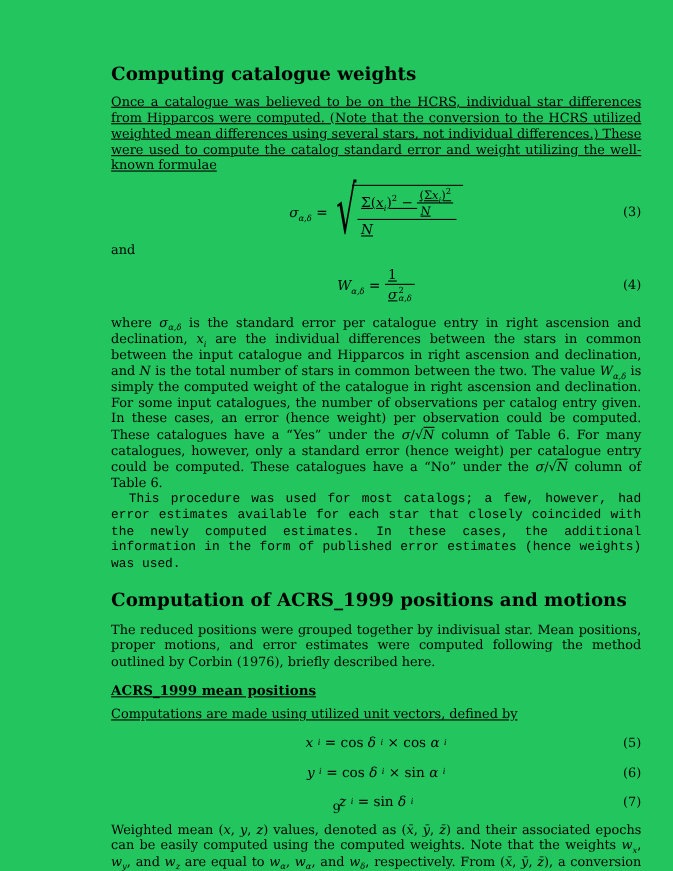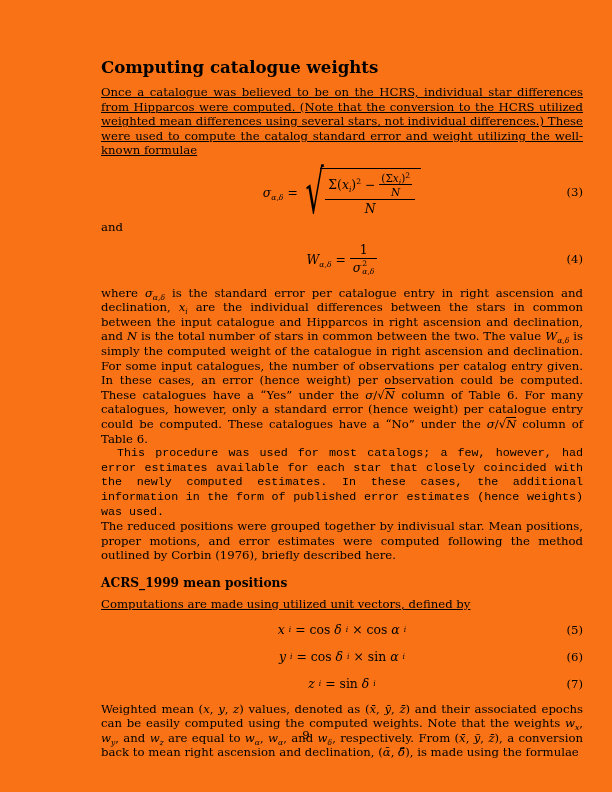--- a/index.html
+++ b/index.html
@@ -1,37 +1,37 @@
 <!DOCTYPE html>
 <html><head>
 <meta charset="utf-8">
 <style>
   html,body{margin:0;padding:0;}
   body{width:612px;height:792px;background:#ffffff;color:#000000;
        font-family:"DejaVu Serif","Liberation Serif",serif;}
-  .page{position:relative;width:612px;height:792px;background:#f97316;overflow:hidden;}
+  .page{position:relative;width:612px;height:792px;background:#22c55e;overflow:hidden;}
   .content{position:absolute;left:101px;top:58px;width:482px;}
   h1,h2{font-size:16.6px;font-weight:bold;margin:0 0 8px 0;line-height:1.15;}
   h2{margin-top:17px;margin-bottom:9px;}
-  h3{font-size:12.2px;font-weight:bold;margin:13px 0 7px 0;}
+  h3{font-size:12.2px;font-weight:bold;margin:13px 0 7px 0;text-decoration:underline;}
   p{font-size:11.7px;line-height:14.6px;text-align:justify;margin:0;}
   p.indent{text-indent:16px;font-family:Liberation Mono, monospace;}
   p.pre-eq{margin-bottom:2px;text-decoration:underline;}
   i{font-style:italic;}
   sub,sup{line-height:0;}
   sub.msub{font-size:7.6px;font-style:italic;}
   sup.msup{font-size:7.6px;font-style:normal;}
   .connector{margin:2px 0;}
   .equation{position:relative;display:flex;justify-content:center;align-items:center;
             font-size:12.4px;margin:9px 0;min-height:18px;}
   .eq3{margin:10px 0 4px;}
   .eq4{margin:7px 0 9px;}
   .eq-main{display:inline-flex;align-items:center;gap:4px;}
   .eqno{position:absolute;right:0;top:50%;transform:translateY(-50%);font-size:11.7px;font-style:normal;}
-  .frac{display:inline-block;vertical-align:middle;text-align:center;}
+  .frac{display:inline-block;vertical-align:middle;text-decoration:underline;}
   .frac .num{display:block;border-bottom:1.1px solid #000;padding:0 3px 1px;}
   .frac .den{display:block;padding:1px 3px 0;}
   .frac .frac{font-size:10.5px;vertical-align:middle;}
   .frac .frac .num{border-bottom-width:1px;padding:0 2px 0;}
   .sqrt{display:inline-flex;align-items:center;}
   .rad{font-size:40px;line-height:1;transform:scale(0.72,1.5);transform-origin:center;
        margin-right:-7px;display:inline-block;}
   .radbody{border-top:1.4px solid #000;padding:3px 6px 0 5px;}
   .supsub{display:inline-flex;flex-direction:column;align-items:flex-start;
           font-size:7.6px;line-height:8.5px;vertical-align:middle;padding-left:1px;}
@@ -81,20 +81,21 @@
                 <span class="ss-sub">α,δ</span>
               </span></span>
         </span>
       </span>
       <span class="eqno">(4)</span>
     </div>
 
     <p>where <i>σ</i><sub class="msub">α,δ</sub> is the standard error per catalogue entry in right ascension and declination, <i>x</i><sub class="msub">i</sub> are the individual differences between the stars in common between the input catalogue and Hipparcos in right ascension and declination, and <i>N</i> is the total number of stars in common between the two. The value <i>W</i><sub class="msub">α,δ</sub> is simply the computed weight of the catalogue in right ascension and declination. For some input catalogues, the number of observations per catalog entry given. In these cases, an error (hence weight) per observation could be computed. These catalogues have a “Yes” under the <i>σ</i>/<span class="isqrt"><span>√</span><span class="ol">N</span></span> column of Table 6. For many catalogues, however, only a standard error (hence weight) per catalogue entry could be computed. These catalogues have a “No” under the <i>σ</i>/<span class="isqrt"><span>√</span><span class="ol">N</span></span> column of Table 6.</p>
     <p class="indent">This procedure was used for most catalogs; a few, however, had error estimates available for each star that closely coincided with the newly computed estimates. In these cases, the additional information in the form of published error estimates (hence weights) was used.</p>
 
+    <h2>Computation of ACRS_1999 positions and motions</h2>
 
     <p>The reduced positions were grouped together by indivisual star.  Mean positions, proper motions, and error estimates were computed following the method outlined by Corbin (1976), briefly described here.</p>
 
     <h3>ACRS_1999 mean positions</h3>
 
     <p class="pre-eq">Computations are made using utilized unit vectors, defined by</p>
 
     <div class="equation">
       <span class="eq-main"><i>x</i><sub class="msub">i</sub> = cos <i>δ</i><sub class="msub">i</sub> × cos <i>α</i><sub class="msub">i</sub></span>
       <span class="eqno">(5)</span>

